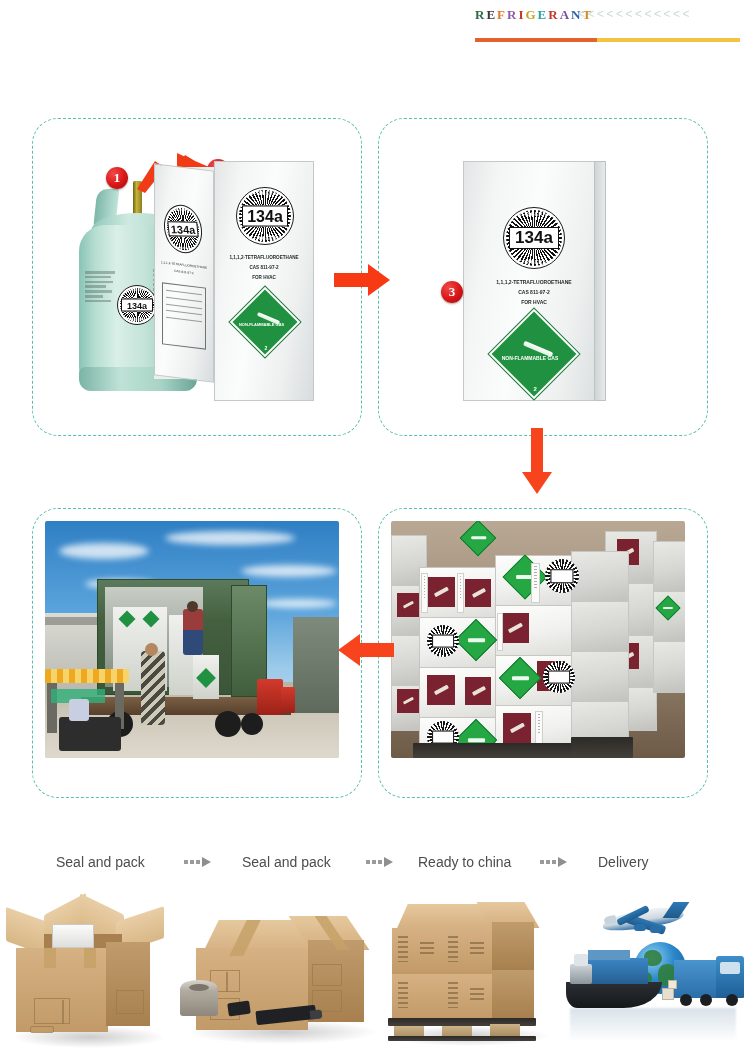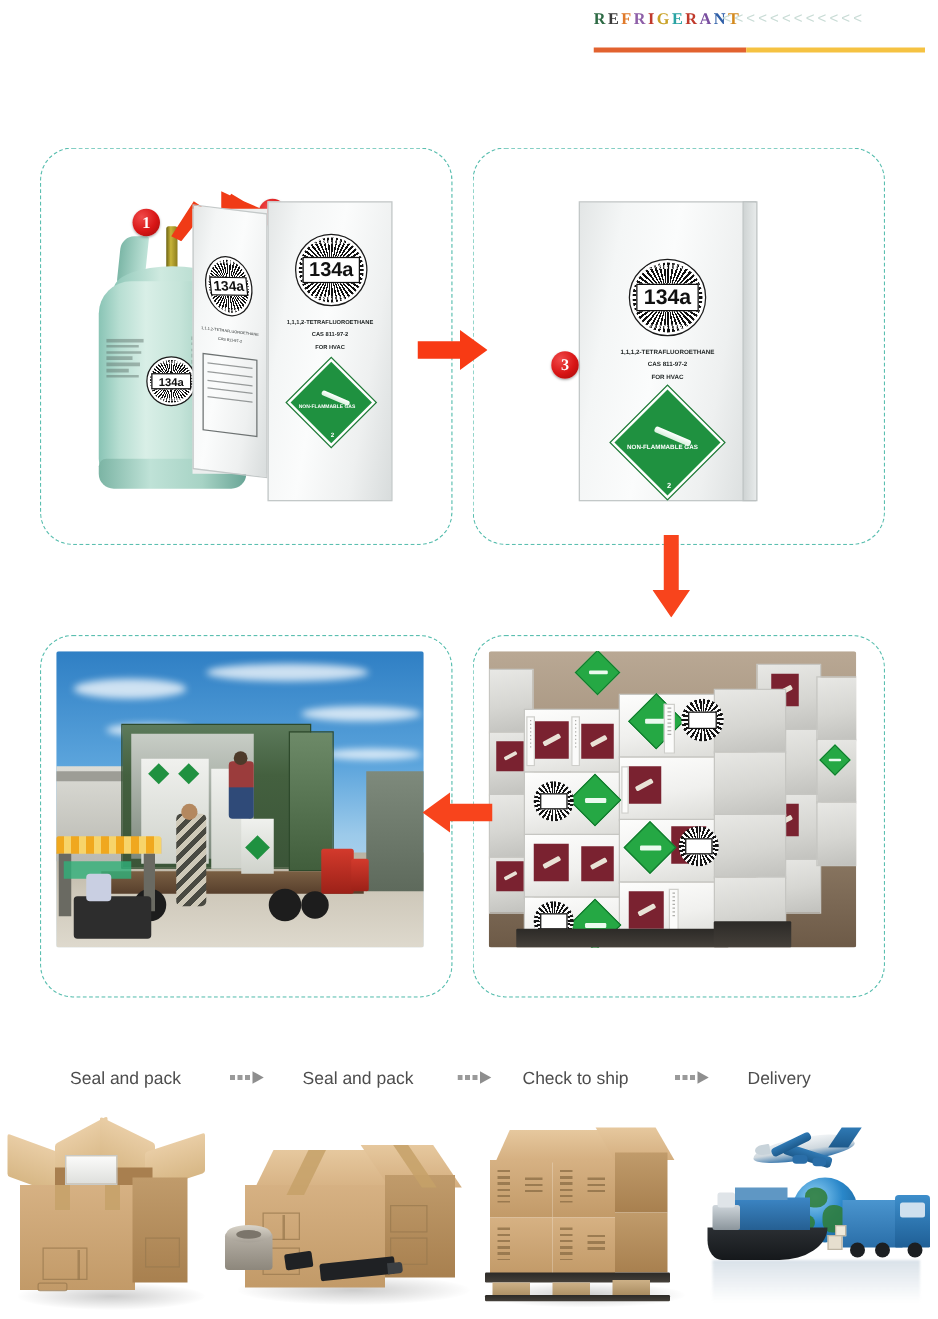--- a/index.html
+++ b/index.html
@@ -572,21 +572,21 @@
     </div>
     <div class="cap-item" style="position:absolute; left:242px;">Seal and pack</div>
     <div class="cap-sep" style="position:absolute; left:366px;">
       <svg width="28" height="12" viewBox="0 0 28 12">
         <rect x="0" y="4" width="4" height="4" fill="#9a9a9a"></rect>
         <rect x="6" y="4" width="4" height="4" fill="#9a9a9a"></rect>
         <rect x="12" y="4" width="4" height="4" fill="#9a9a9a"></rect>
         <path d="M18,1 L27,6 L18,11 Z" fill="#8e8e8e"></path>
       </svg>
     </div>
-    <div class="cap-item" style="position:absolute; left:418px;">Check to ship</div>
+    <div class="cap-item" style="position:absolute; left:418px;">Ready to china</div>
     <div class="cap-sep" style="position:absolute; left:540px;">
       <svg width="28" height="12" viewBox="0 0 28 12">
         <rect x="0" y="4" width="4" height="4" fill="#9a9a9a"></rect>
         <rect x="6" y="4" width="4" height="4" fill="#9a9a9a"></rect>
         <rect x="12" y="4" width="4" height="4" fill="#9a9a9a"></rect>
         <path d="M18,1 L27,6 L18,11 Z" fill="#8e8e8e"></path>
       </svg>
     </div>
     <div class="cap-item" style="position:absolute; left:598px;">Delivery</div>
   </div>

